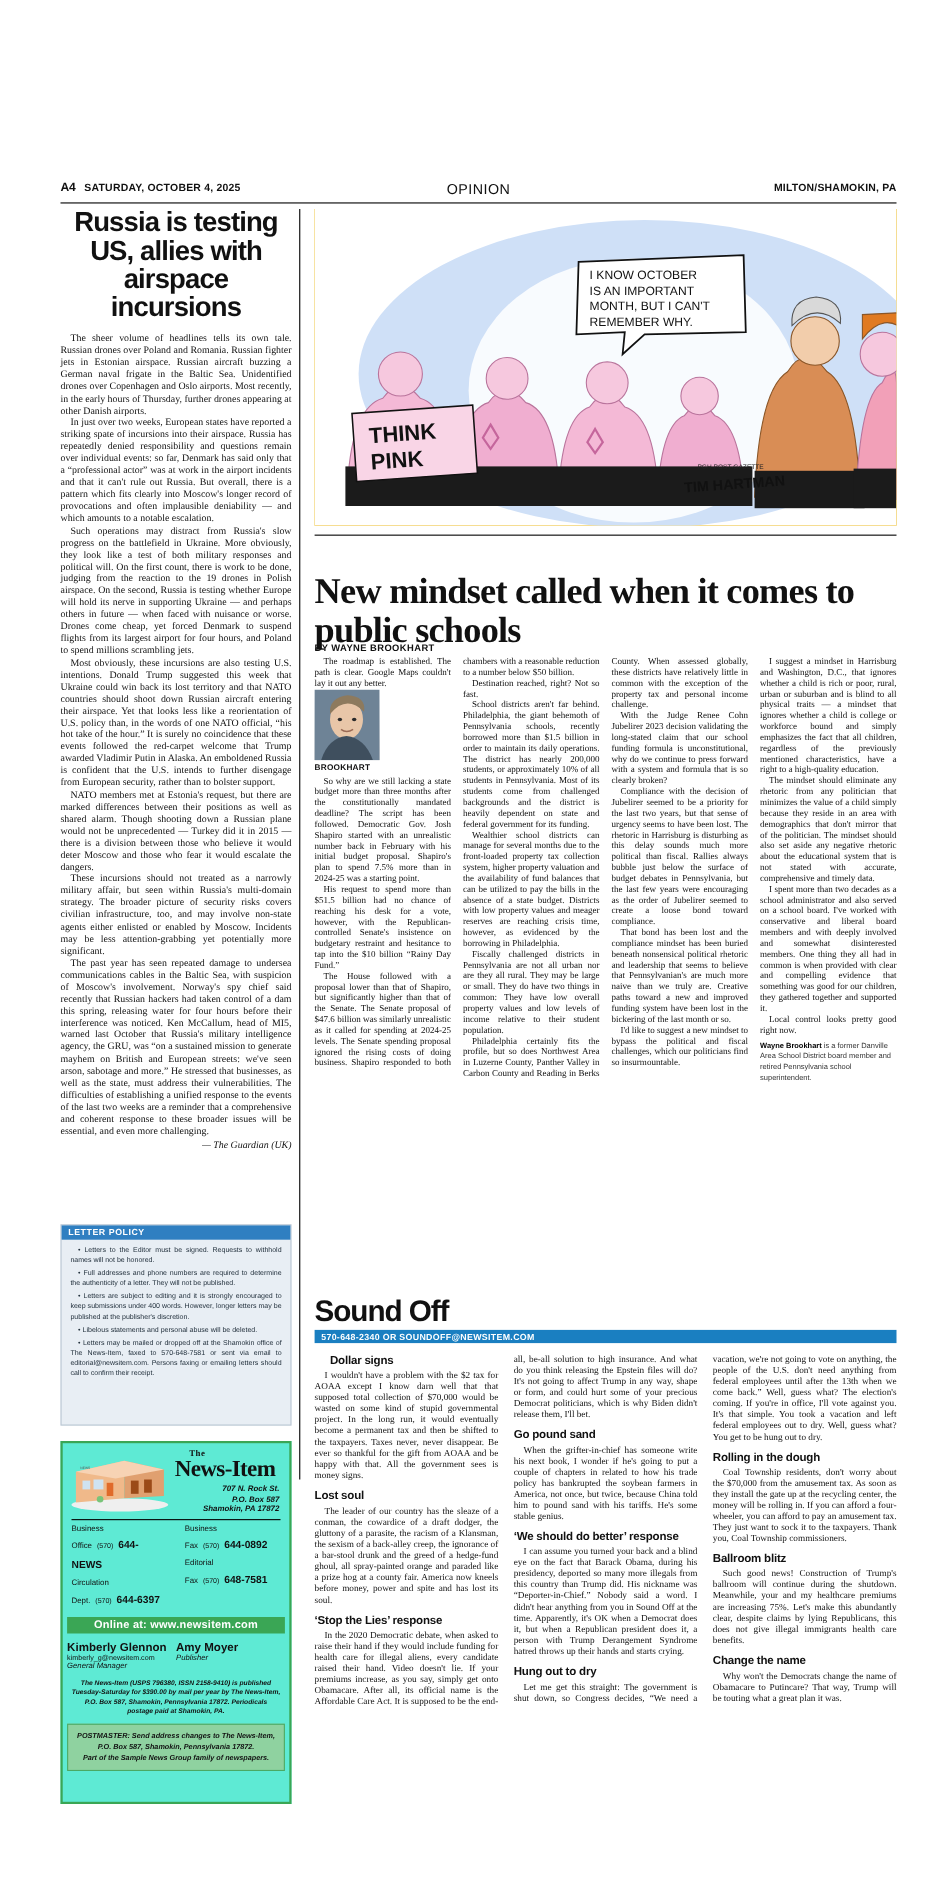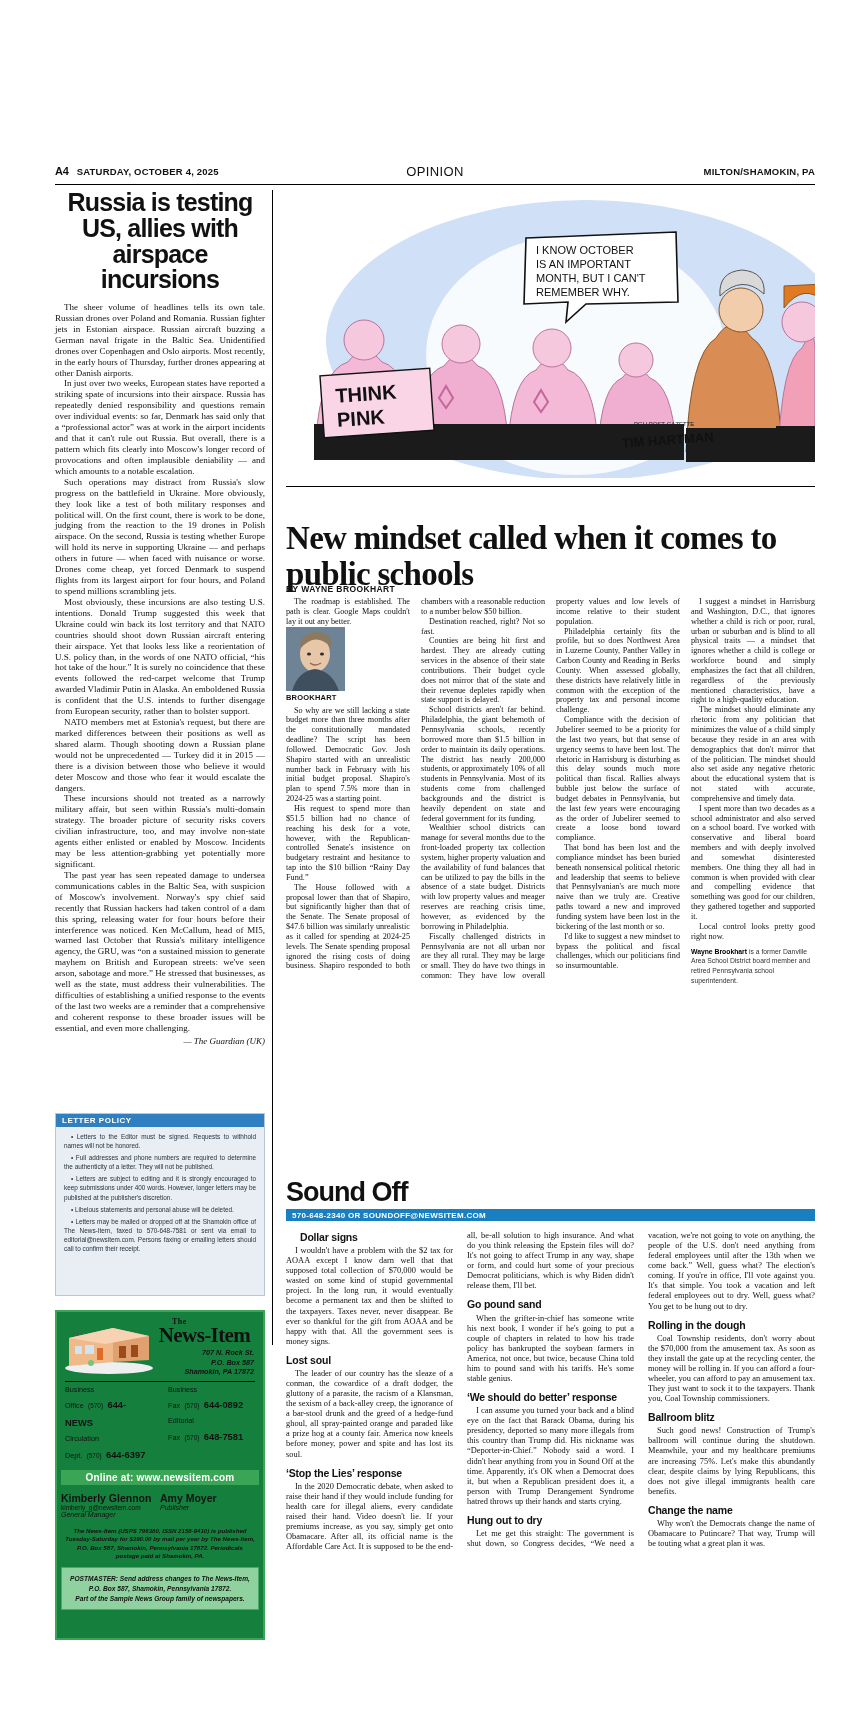--- a/index.html
+++ b/index.html
@@ -70,21 +70,21 @@
   .letterbox-body {
     padding:5px 8px 4px 8px;
     font-family:"Liberation Sans", sans-serif;
     font-size:6.4px; line-height:1.42; text-align:justify; color:#24323e;
   }
   .letterbox-body p { margin:0 0 3px 0; text-indent:7px; }
 
   
   .nibox {
     position:absolute; left:55px; top:1310px; width:210px; height:330px;
-    border:2px solid #3aa655; background:#15803d;
+    border:2px solid #3aa655; background:#5eead4;
   }
   .ni-top { display:flex; padding:6px 6px 0 6px; height:66px; }
   .ni-bldg { width:92px; height:58px; position:relative; flex:none; }
   .ni-name { flex:1; text-align:right; padding-right:3px; }
   .ni-the {
     font-family:"Liberation Serif", serif; font-weight:bold; font-size:8px;
     letter-spacing:0.5px; line-height:1; text-align:left; padding-left:17px;
   }
   .ni-title {
     font-family:"Liberation Serif", serif; font-weight:bold; font-size:21px;
@@ -372,25 +372,25 @@
             <ellipse cx="23" cy="27" rx="2" ry="1.6" fill="#2b2b2b"></ellipse>
             <ellipse cx="36" cy="27" rx="2" ry="1.6" fill="#2b2b2b"></ellipse>
             <path d="M24 36 q5 4 11 0" stroke="#9a6a55" fill="none" stroke-width="1.4"></path>
           </svg></div>
         <div class="mug-name">BROOKHART</div>
       </div>
       <p>So why are we still lacking a state budget more than three months after the constitutionally mandated deadline? The script has been followed. Democratic Gov. Josh Shapiro started with an unrealistic number back in February with his initial budget proposal. Shapiro's plan to spend 7.5% more than in 2024-25 was a starting point.</p>
       <p>His request to spend more than $51.5 billion had no chance of reaching his desk for a vote, however, with the Republican-controlled Senate's insistence on budgetary restraint and hesitance to tap into the $10 billion “Rainy Day Fund.”</p>
       <p>The House followed with a proposal lower than that of Shapiro, but significantly higher than that of the Senate. The Senate proposal of $47.6 billion was similarly unrealistic as it called for spending at 2024-25 levels. The Senate spending proposal ignored the rising costs of doing business. Shapiro responded to both chambers with a reasonable reduction to a number below $50 billion.</p>
       <p>Destination reached, right? Not so fast.</p>
-      <p>Counties are being hit first and hardest. They are already cutting services in the absence of their state contributions. Their budget cycle does not mirror that of the state and their revenue depletes rapidly when state support is delayed.</p>
       <p>School districts aren't far behind. Philadelphia, the giant behemoth of Pennsylvania schools, recently borrowed more than $1.5 billion in order to maintain its daily operations. The district has nearly 200,000 students, or approximately 10% of all students in Pennsylvania. Most of its students come from challenged backgrounds and the district is heavily dependent on state and federal government for its funding.</p>
       <p>Wealthier school districts can manage for several months due to the front-loaded property tax collection system, higher property valuation and the availability of fund balances that can be utilized to pay the bills in the absence of a state budget. Districts with low property values and meager reserves are reaching crisis time, however, as evidenced by the borrowing in Philadelphia.</p>
       <p>Fiscally challenged districts in Pennsylvania are not all urban nor are they all rural. They may be large or small. They do have two things in common: They have low overall property values and low levels of income relative to their student population.</p>
       <p>Philadelphia certainly fits the profile, but so does Northwest Area in Luzerne County, Panther Valley in Carbon County and Reading in Berks County. When assessed globally, these districts have relatively little in common with the exception of the property tax and personal income challenge.</p>
+      <p>With the Judge Renee Cohn Jubelirer 2023 decision validating the long-stated claim that our school funding formula is unconstitutional, why do we continue to press forward with a system and formula that is so clearly broken?</p>
       <p>Compliance with the decision of Jubelirer seemed to be a priority for the last two years, but that sense of urgency seems to have been lost. The rhetoric in Harrisburg is disturbing as this delay sounds much more political than fiscal. Rallies always bubble just below the surface of budget debates in Pennsylvania, but the last few years were encouraging as the order of Jubelirer seemed to create a loose bond toward compliance.</p>
       <p>That bond has been lost and the compliance mindset has been buried beneath nonsensical political rhetoric and leadership that seems to believe that Pennsylvanian's are much more naive than we truly are. Creative paths toward a new and improved funding system have been lost in the bickering of the last month or so.</p>
       <p>I'd like to suggest a new mindset to bypass the political and fiscal challenges, which our politicians find so insurmountable.</p>
       <p>I suggest a mindset in Harrisburg and Washington, D.C., that ignores whether a child is rich or poor, rural, urban or suburban and is blind to all physical traits — a mindset that ignores whether a child is college or workforce bound and simply emphasizes the fact that all children, regardless of the previously mentioned characteristics, have a right to a high-quality education.</p>
       <p>The mindset should eliminate any rhetoric from any politician that minimizes the value of a child simply because they reside in an area with demographics that don't mirror that of the politician. The mindset should also set aside any negative rhetoric about the educational system that is not stated with accurate, comprehensive and timely data.</p>
       <p>I spent more than two decades as a school administrator and also served on a school board. I've worked with conservative and liberal board members and with deeply involved and somewhat disinterested members. One thing they all had in common is when provided with clear and compelling evidence that something was good for our children, they gathered together and supported it.</p>
       <p>Local control looks pretty good right now.</p>
       <div class="bio"><b>Wayne Brookhart</b> is a former Danville Area School District board member and retired Pennsylvania school superintendent.</div>
     </div>
 

